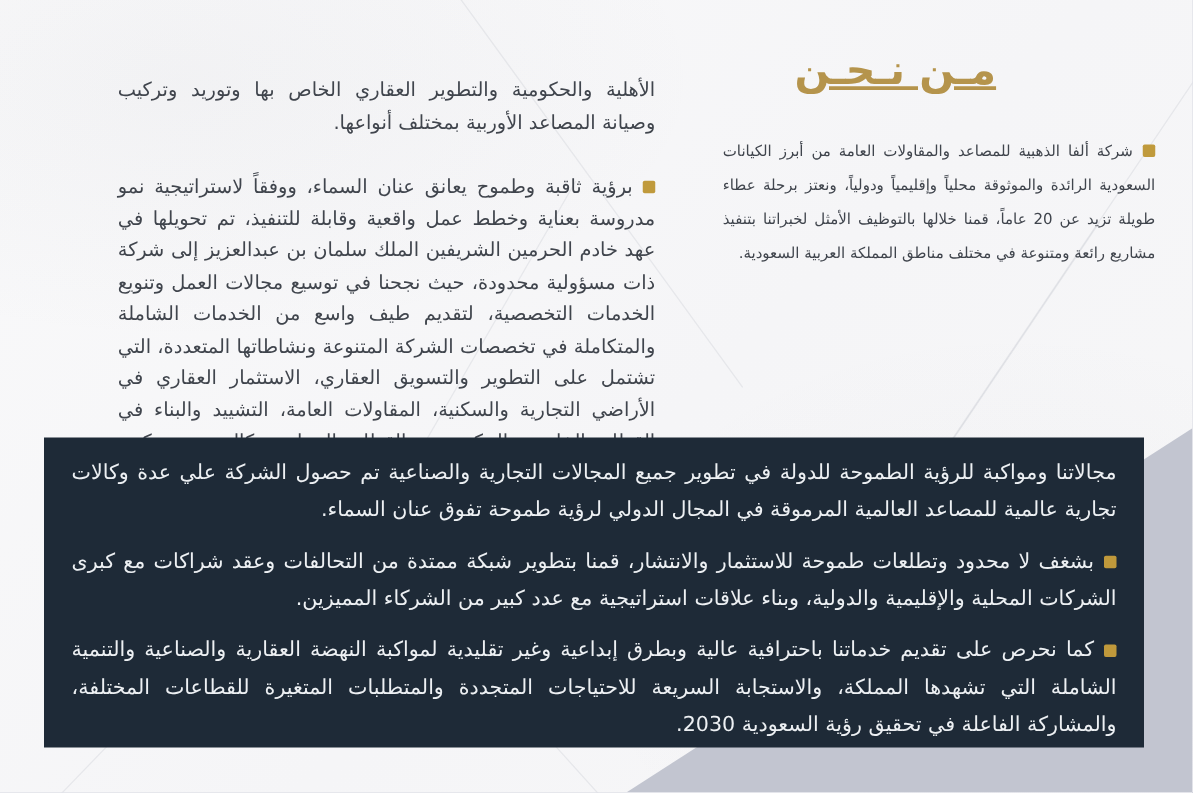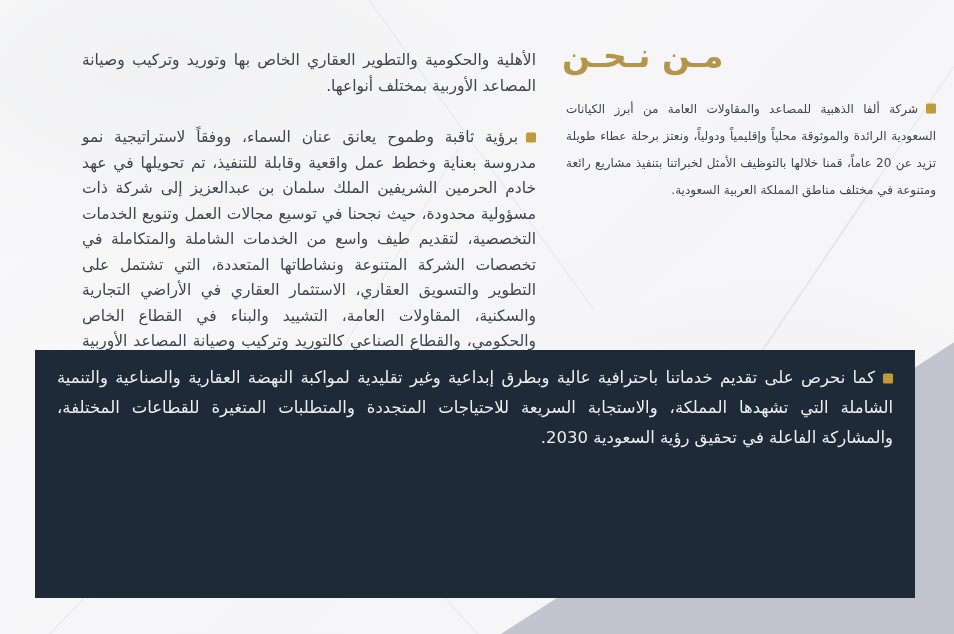--- a/index.html
+++ b/index.html
@@ -41,35 +41,36 @@
   }
 
   .heading {
     position: absolute;
     top: 36px;
     right: 14px;
     width: 378px;
     margin: 0;
     padding-right: 70px;
     box-sizing: border-box;
-    text-align: left;
+    text-align: center;
     font-size: 33px;
     font-weight: bold;
     letter-spacing: 1px;
     color: #b5944c;
     line-height: 1.2;
+    text-decoration: underline;
   }
 
   .col {
     position: absolute;
     color: #40454d;
     text-align: justify;
     text-justify: inter-word;
   }
-  .col p { margin: 4px; }
+  .col p { margin: 16px; }
 
   .right-col {
     top: 92px;
     right: 14px;
     width: 378px;
     font-size: 12px;
     line-height: 27px;
   }
   .right-col p + p { margin-top: 13px; }
 
@@ -130,16 +131,18 @@
   <div class="col right-col">
     <p><span class="bullet"></span><span>شركة ألفا الذهبية للمصاعد والمقاولات العامة من أبرز الكيانات السعودية الرائدة والموثوقة محلياً وإقليمياً ودولياً، ونعتز برحلة عطاء طويلة تزيد عن 20 عاماً، قمنا خلالها بالتوظيف الأمثل لخبراتنا بتنفيذ مشاريع رائعة ومتنوعة في مختلف مناطق المملكة العربية السعودية.</span></p>
   </div>
 
   <div class="col left-col">
     <p><span>الأهلية والحكومية والتطوير العقاري الخاص بها وتوريد وتركيب وصيانة المصاعد الأوربية بمختلف أنواعها.</span></p>
     <p><span class="bullet"></span><span>برؤية ثاقبة وطموح يعانق عنان السماء، ووفقاً لاستراتيجية نمو مدروسة بعناية وخطط عمل واقعية وقابلة للتنفيذ، تم تحويلها في عهد خادم الحرمين الشريفين الملك سلمان بن عبدالعزيز إلى شركة ذات مسؤولية محدودة، حيث نجحنا في توسيع مجالات العمل وتنويع الخدمات التخصصية، لتقديم طيف واسع من الخدمات الشاملة والمتكاملة في تخصصات الشركة المتنوعة ونشاطاتها المتعددة، التي تشتمل على التطوير والتسويق العقاري، الاستثمار العقاري في الأراضي التجارية والسكنية، المقاولات العامة، التشييد والبناء في القطاع الخاص والحكومي، والقطاع الصناعي كالتوريد وتركيب وصيانة المصاعد الأوربية والمحلية وحرصنا علي تطوير</span></p>
   </div>
 
   <div class="bottom-box">
+    <p><span>مجالاتنا ومواكبة للرؤية الطموحة للدولة في تطوير جميع المجالات التجارية والصناعية تم حصول الشركة علي عدة وكالات تجارية عالمية للمصاعد العالمية المرموقة في المجال الدولي لرؤية طموحة تفوق عنان السماء.</span></p>
+    <p><span class="bullet"></span><span>بشغف لا محدود وتطلعات طموحة للاستثمار والانتشار، قمنا بتطوير شبكة ممتدة من التحالفات وعقد شراكات مع كبرى الشركات المحلية والإقليمية والدولية، وبناء علاقات استراتيجية مع عدد كبير من الشركاء المميزين.</span></p>
     <p><span class="bullet"></span><span>كما نحرص على تقديم خدماتنا باحترافية عالية وبطرق إبداعية وغير تقليدية لمواكبة النهضة العقارية والصناعية والتنمية الشاملة التي تشهدها المملكة، والاستجابة السريعة للاحتياجات المتجددة والمتطلبات المتغيرة للقطاعات المختلفة، والمشاركة الفاعلة في تحقيق رؤية السعودية 2030.</span></p>
   </div>
 
 </div>
 
 </body></html>

